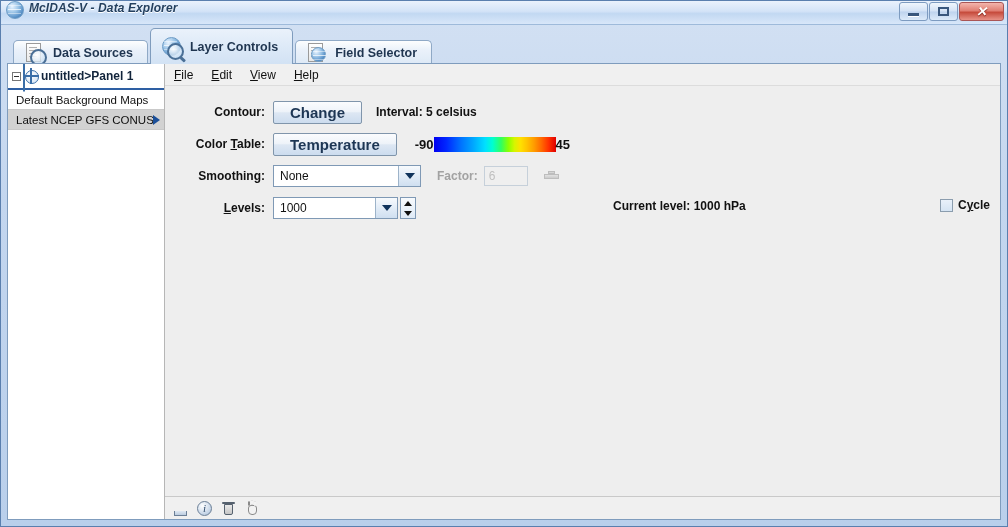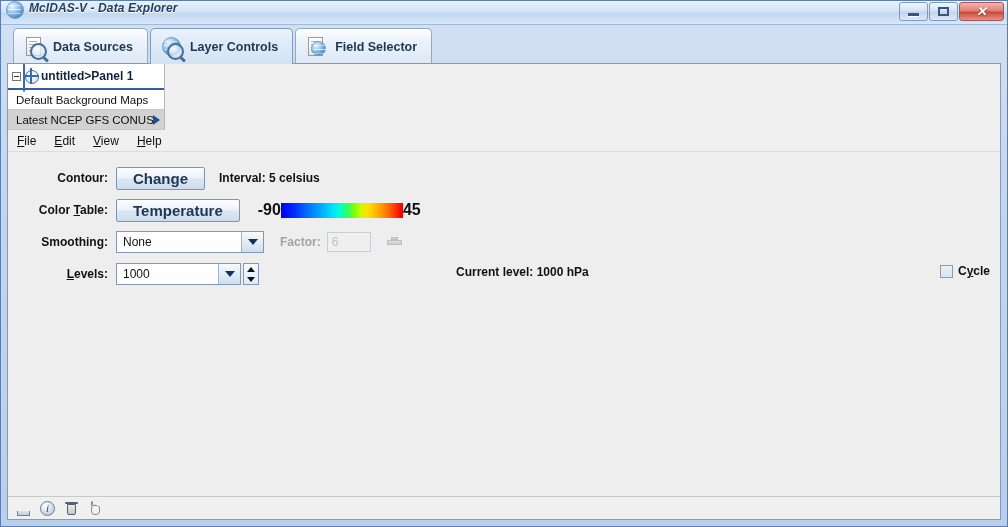--- a/index.html
+++ b/index.html
@@ -38,21 +38,21 @@
   }
   .min-glyph{width:11px;height:3px;background:#39577d;margin-top:6px;box-shadow:0 1px 0 #fff;}
   .max-glyph{width:11px;height:9px;border:2px solid #39577d;box-sizing:border-box;}
   .close-glyph{font-size:13px;font-weight:bold;color:#fff;line-height:13px;text-shadow:0 1px 1px #7a2015;}
   
   .tabstrip{
     height:38px;position:relative;padding-left:12px;
     display:flex;align-items:flex-end;gap:2px;
   }
   .tab{
-    height:36px;box-sizing:border-box;
+    height:24px;box-sizing:border-box;
     display:flex;align-items:center;gap:7px;padding:0 14px 0 10px;
     border:1px solid #8fa9c6;border-bottom:none;
     border-top-left-radius:5px;border-top-right-radius:5px;
     background:linear-gradient(180deg,#fdfefe 0%,#eaf1fa 40%,#dde9f6 100%);
     font-size:12.5px;font-weight:bold;color:#1f3550;
     position:relative;top:1px;
   }
   .tab.active{
     height:36px;
     background:linear-gradient(180deg,#eaf2fb 0%,#dbe8f7 60%,#d2e2f4 100%);
@@ -83,21 +83,21 @@
     border:2px solid #4a6f96;
     background:radial-gradient(circle at 35% 30%,rgba(255,255,255,.95),rgba(160,200,235,.55));
   }
   .ic-mag:after{
     content:"";position:absolute;right:-4px;bottom:-3px;width:6px;height:2.5px;
     background:#4a6f96;transform:rotate(42deg);border-radius:1px;
   }
   
   .content{
     position:absolute;left:6px;right:6px;top:62px;bottom:6px;
-    background:#f0f0f0;border:1px solid #7f9cbd;box-sizing:border-box;display:flex;flex-direction:column;
+    background:#f0f0f0;border:1px solid #7f9cbd;box-sizing:border-box;display:flex;
   }
   .tree-pane{
     width:156px;flex:0 0 auto;background:#ffffff;border-right:1px solid #b6b6b6;
     position:relative;overflow:hidden;
   }
   .tree-root{
     display:flex;align-items:center;gap:2px;height:24px;padding-left:4px;
     font-size:12px;font-weight:bold;color:#12243b;border-bottom:2px solid #2e5fa3;
     background:#ffffff;white-space:nowrap;
   }
@@ -153,21 +153,21 @@
     height:23px;box-sizing:border-box;padding:0 16px;
     border:1px solid #8095ab;border-radius:2px;
     background:linear-gradient(180deg,#fbfcfe 0%,#eef3f9 45%,#dde7f3 52%,#ccdcee 100%);
     font-size:15px;font-weight:bold;color:#1d3654;
     display:flex;align-items:center;justify-content:center;white-space:nowrap;
   }
   .btn.wide{min-width:108px;}
   .hint{font-size:12px;color:#111;font-weight:bold;margin-left:14px;white-space:nowrap;}
   
   .ctwrap{display:flex;align-items:center;margin-left:18px;}
-  .ct-min,.ct-max{font-size:16px;font-weight:bold;color:#111;}
+  .ct-min,.ct-max{font-size:13px;font-weight:bold;color:#111;}
   .colorbar{
     width:122px;height:15px;margin:0 0px;
     background:linear-gradient(90deg,
       #0000f0 0%, #0026ff 10%, #0072ff 22%, #00a6ff 32%,
       #00e0ff 42%, #00ffd0 48%, #30ff60 55%, #8cff00 61%,
       #d6f500 66%, #ffe000 71%, #ffc400 76%, #ff9c00 82%,
       #ff6a00 88%, #ff3000 94%, #e00000 100%);
   }
   
   .combo{

